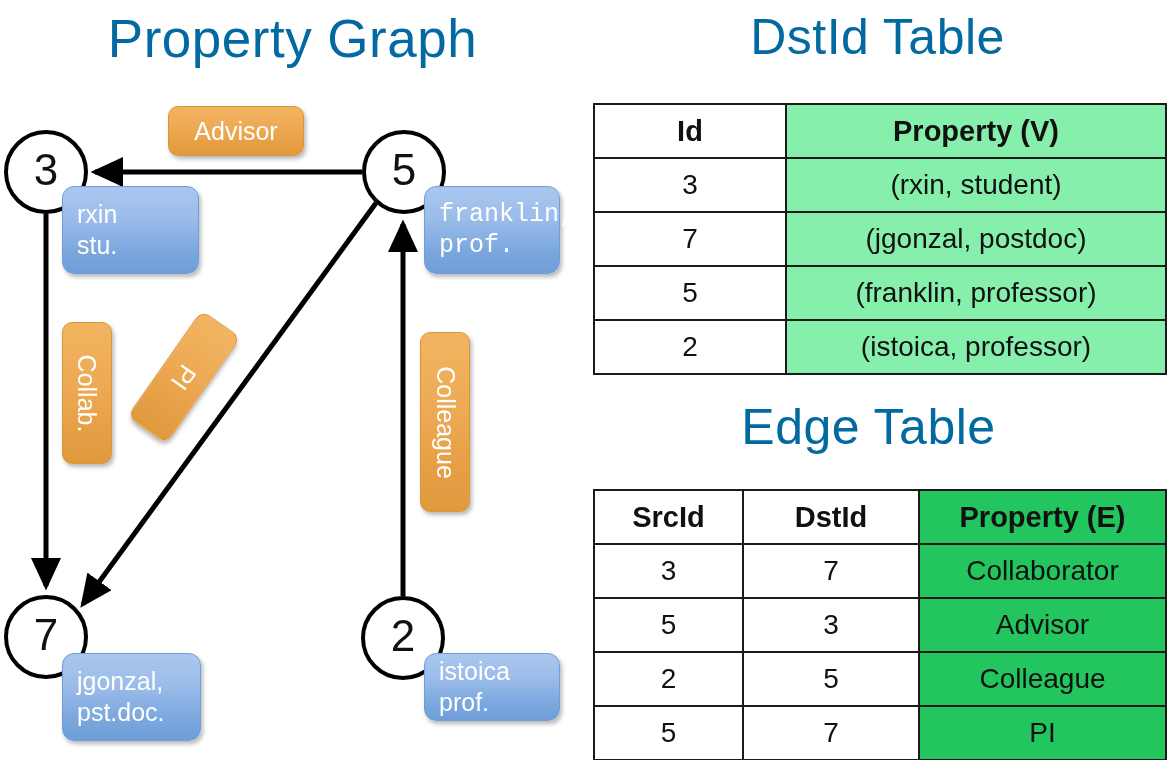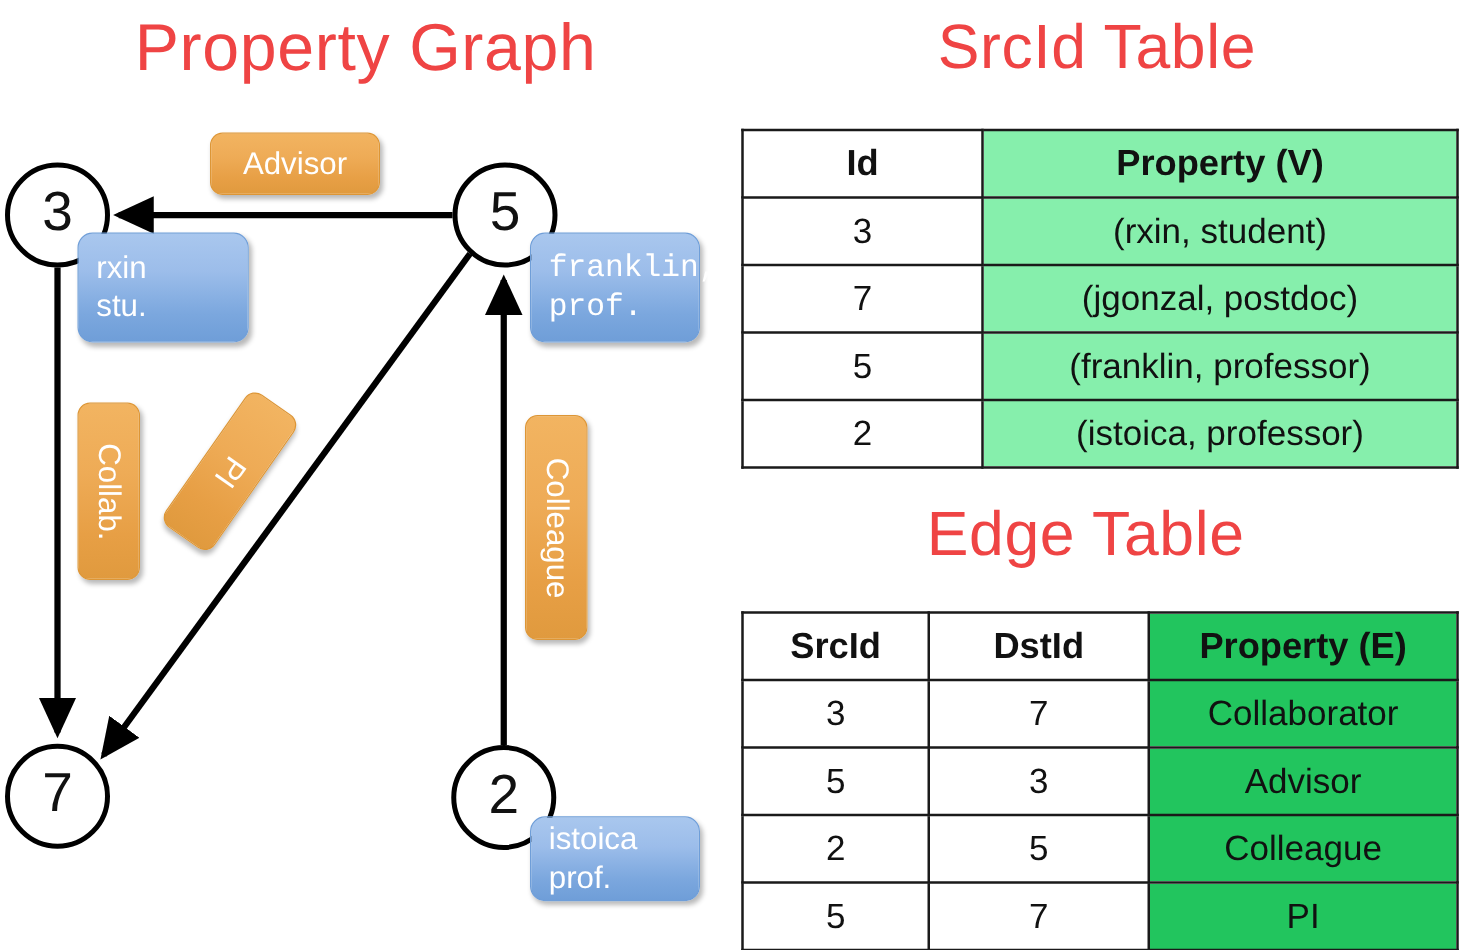--- a/index.html
+++ b/index.html
@@ -14,21 +14,21 @@
     overflow: hidden;
     font-family: "Liberation Sans", sans-serif;
     color: #000000;
   }
 
   
   .title {
     position: absolute;
     font-family: "Liberation Sans", sans-serif;
     font-weight: 300;
-    color: #ef4444;
+    color: #0369a1;
     white-space: nowrap;
     letter-spacing: 0.5px;
   }
   #title-property-graph {
     left: 0; top: 8px;
     width: 585px;
     text-align: center;
     font-size: 53px;
   }
   #title-vertex-table {
@@ -153,21 +153,21 @@
   }
   #edge-table col.c-src  { width: 149px; }
   #edge-table col.c-dst  { width: 176px; }
   #edge-table col.c-prop { width: 247px; }
 </style>
 </head>
 <body>
 
 <div class="title" id="title-property-graph">Property Graph</div>
 
-<div class="title" id="title-vertex-table">SrcId Table</div>
+<div class="title" id="title-vertex-table">DstId Table</div>
 
 <div class="title" id="title-edge-table">Edge Table</div>
 
 <div id="graph-panel">
 
   <svg id="graph-edges" viewBox="0 0 585 760">
     <defs>
       <marker id="arrowhead" markerWidth="7" markerHeight="7" refX="5.6" refY="3" orient="auto" markerUnits="strokeWidth">
         <path d="M0,0 L6.5,3 L0,6 z" fill="#000000"></path>
       </marker>
@@ -198,20 +198,24 @@
   <div class="prop-box" style="left:62px; top:186px; width:137px; height:88px;">
     <div>rxin</div>
     <div>stu.</div>
   </div>
 
   <div class="prop-box" style="left:424px; top:186px; width:136px; height:88px;font-family:Liberation Mono, monospace;">
     <div>franklin,</div>
     <div>prof.</div>
   </div>
 
+  <div class="prop-box" style="left:62px; top:653px; width:139px; height:88px;">
+    <div>jgonzal,</div>
+    <div>pst.doc.</div>
+  </div>
 
   <div class="prop-box" style="left:424px; top:653px; width:136px; height:68px;">
     <div>istoica</div>
     <div>prof.</div>
   </div>
 
   <div class="edge-label" style="left:168px; top:106px; width:136px; height:50px;">
     <span>Advisor</span>
   </div>
 

